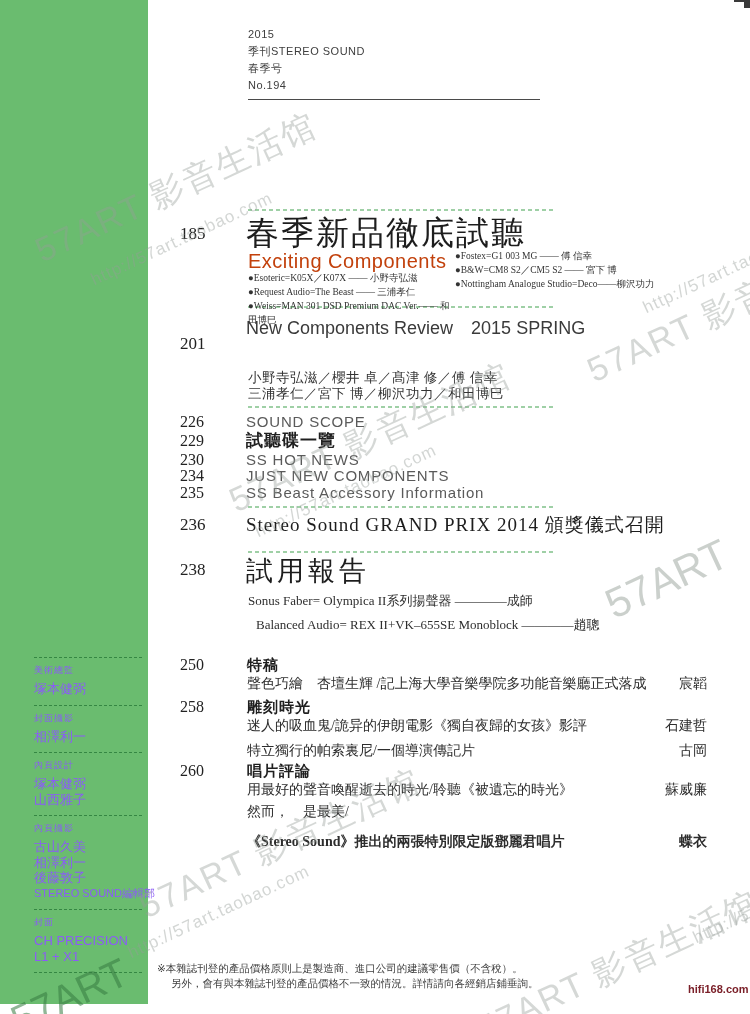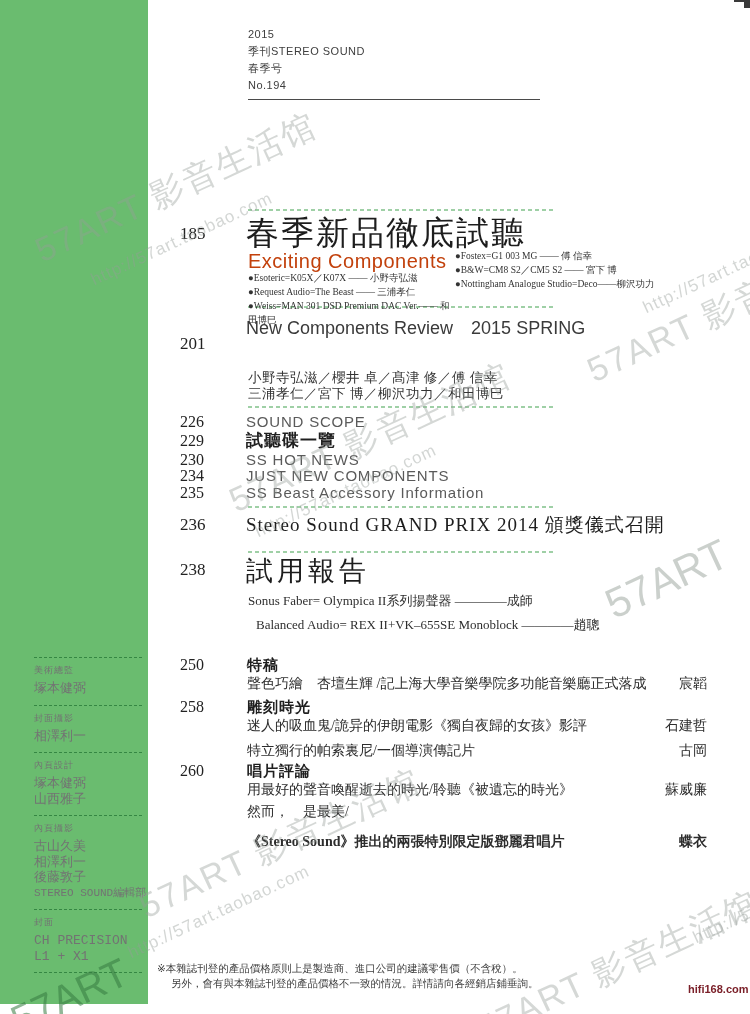--- a/index.html
+++ b/index.html
@@ -54,21 +54,21 @@
   
   .sec-title{font-family:"Liberation Sans","DejaVu Sans",sans-serif;
              font-size:15px;font-weight:bold;color:#1f1f1f;letter-spacing:1px;}
   .bodyline{left:247px;width:460px;display:flex;justify-content:space-between;
             font-size:14px;color:#2d2d2d;}
   .bodyline .au{margin-left:8px;white-space:nowrap;}
   .bold-line{font-weight:600;}
 
   
   .credits{position:absolute;left:34px;top:657px;width:108px;z-index:2;
-           font-family:Liberation Mono, monospace;color:#737373;}
+           font-family:Liberation Sans, sans-serif;color:#8b5cf6;}
   .cgroup{border-top:1px dashed rgba(36,118,52,.75);padding:6px 0 8px;}
   .credits .end{border-top:1px dashed rgba(36,118,52,.75);height:0;}
   .clabel{font-size:9px;letter-spacing:1px;margin-bottom:4px;}
   .cname{font-size:13px;line-height:15.5px;white-space:nowrap;}
   .cname.small{font-size:11px;}
 
   
   .note{position:absolute;left:157px;top:961px;z-index:2;
         font-family:"Liberation Sans","DejaVu Sans",sans-serif;
         font-size:10.5px;line-height:15px;color:#3c3c3c;}

